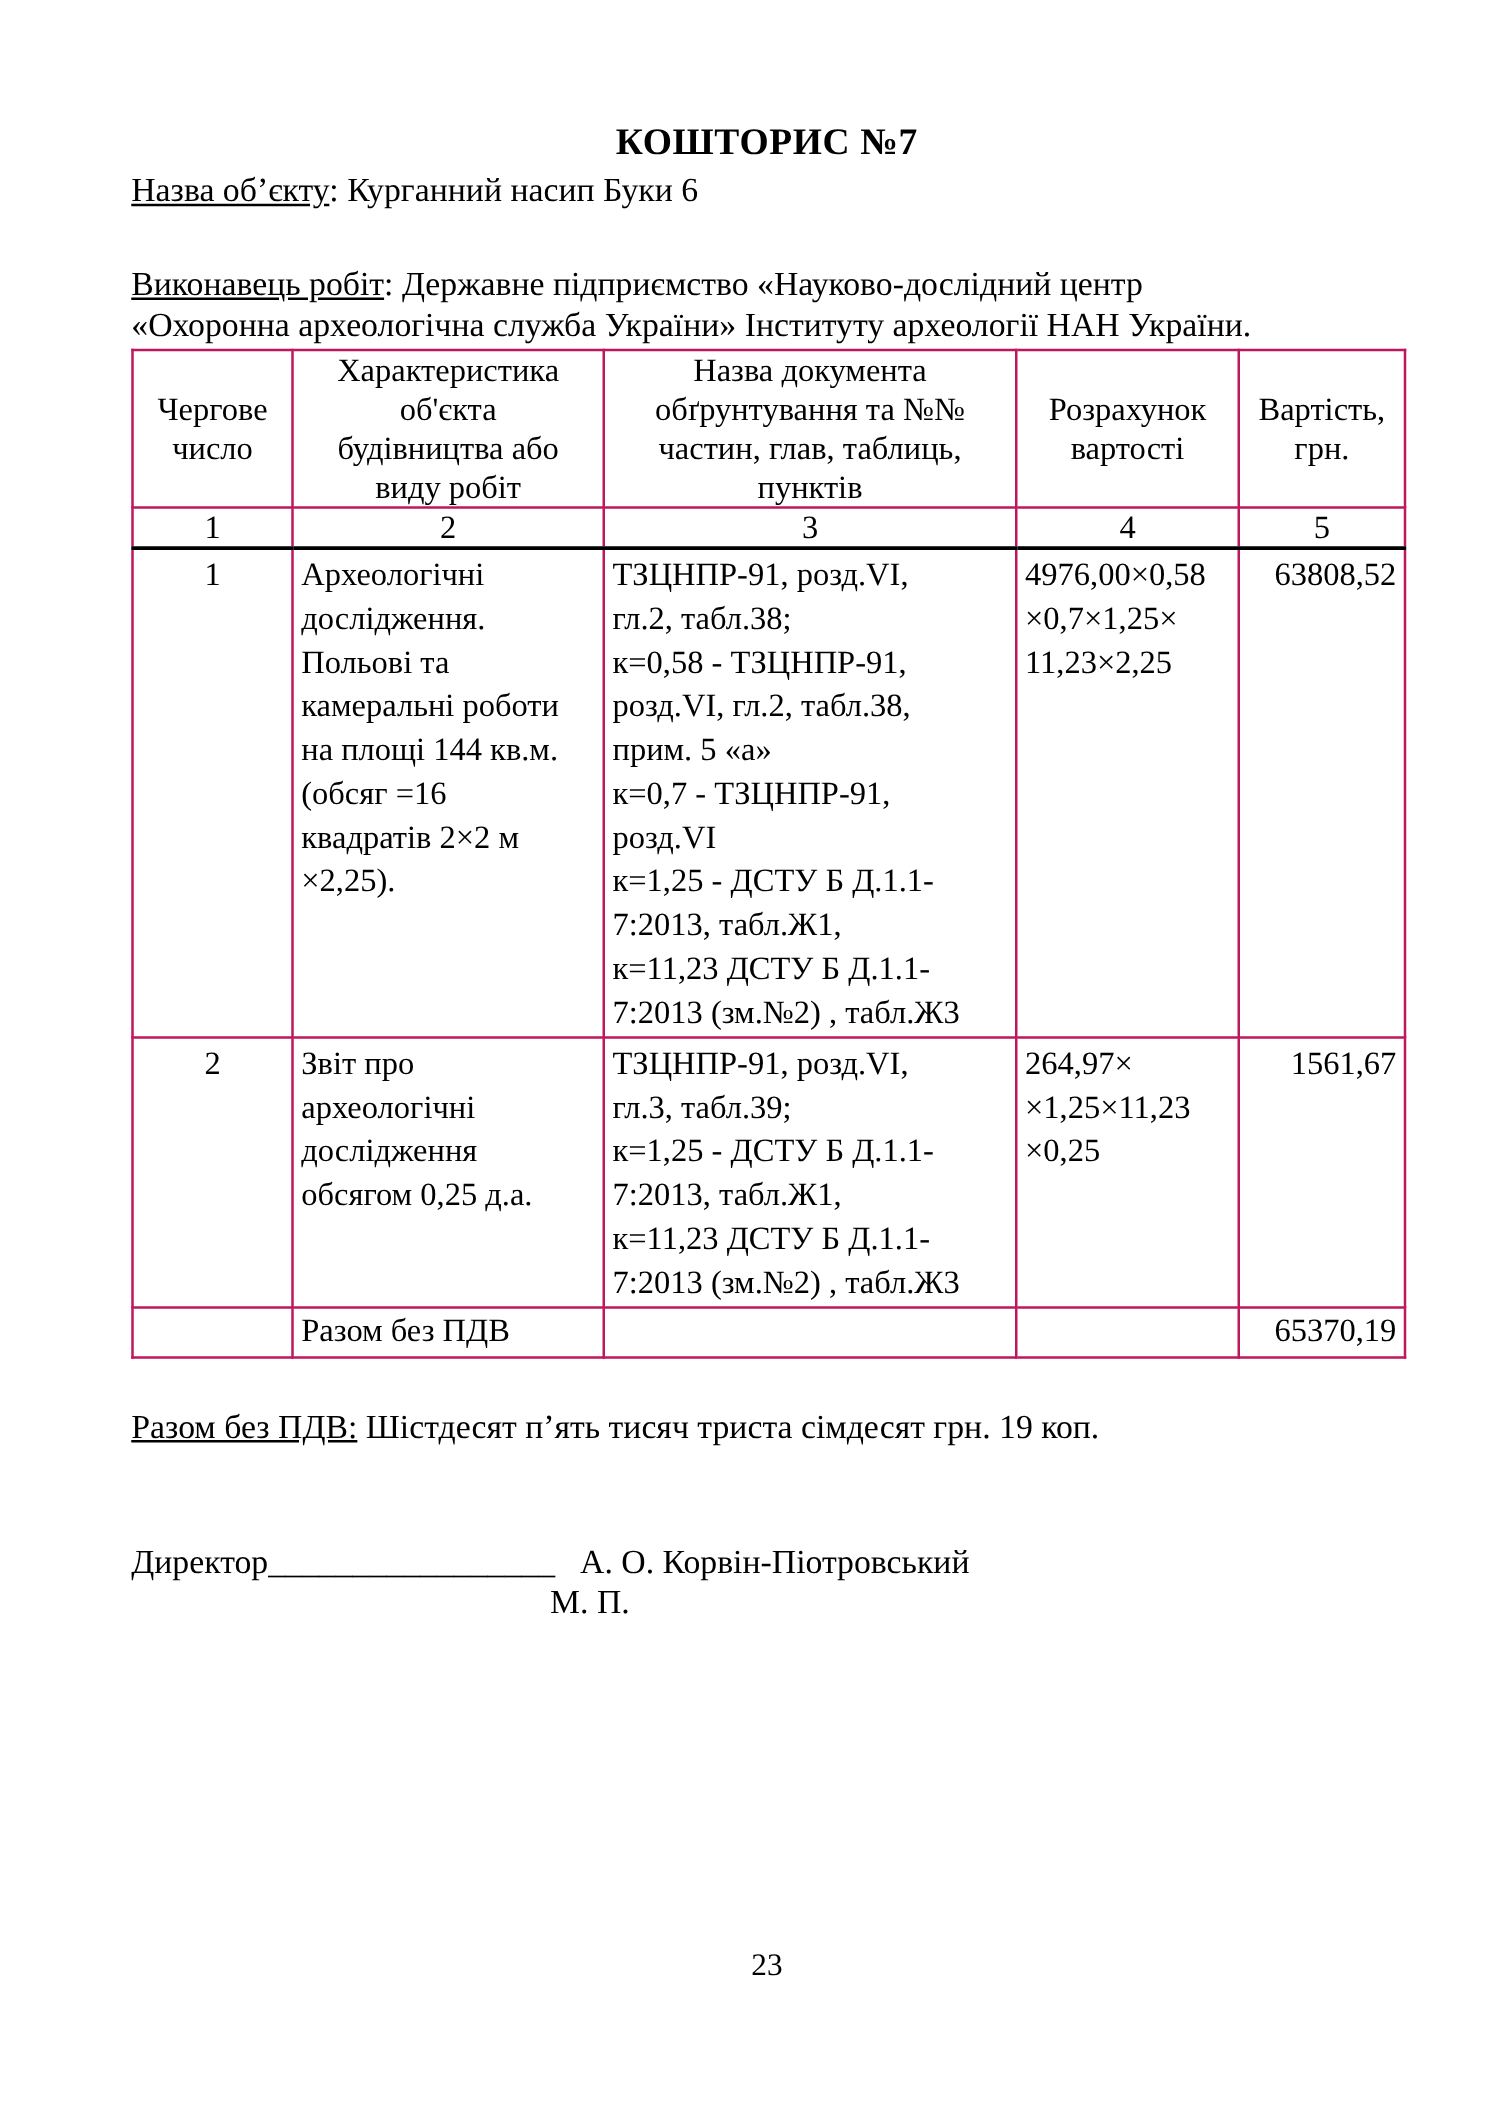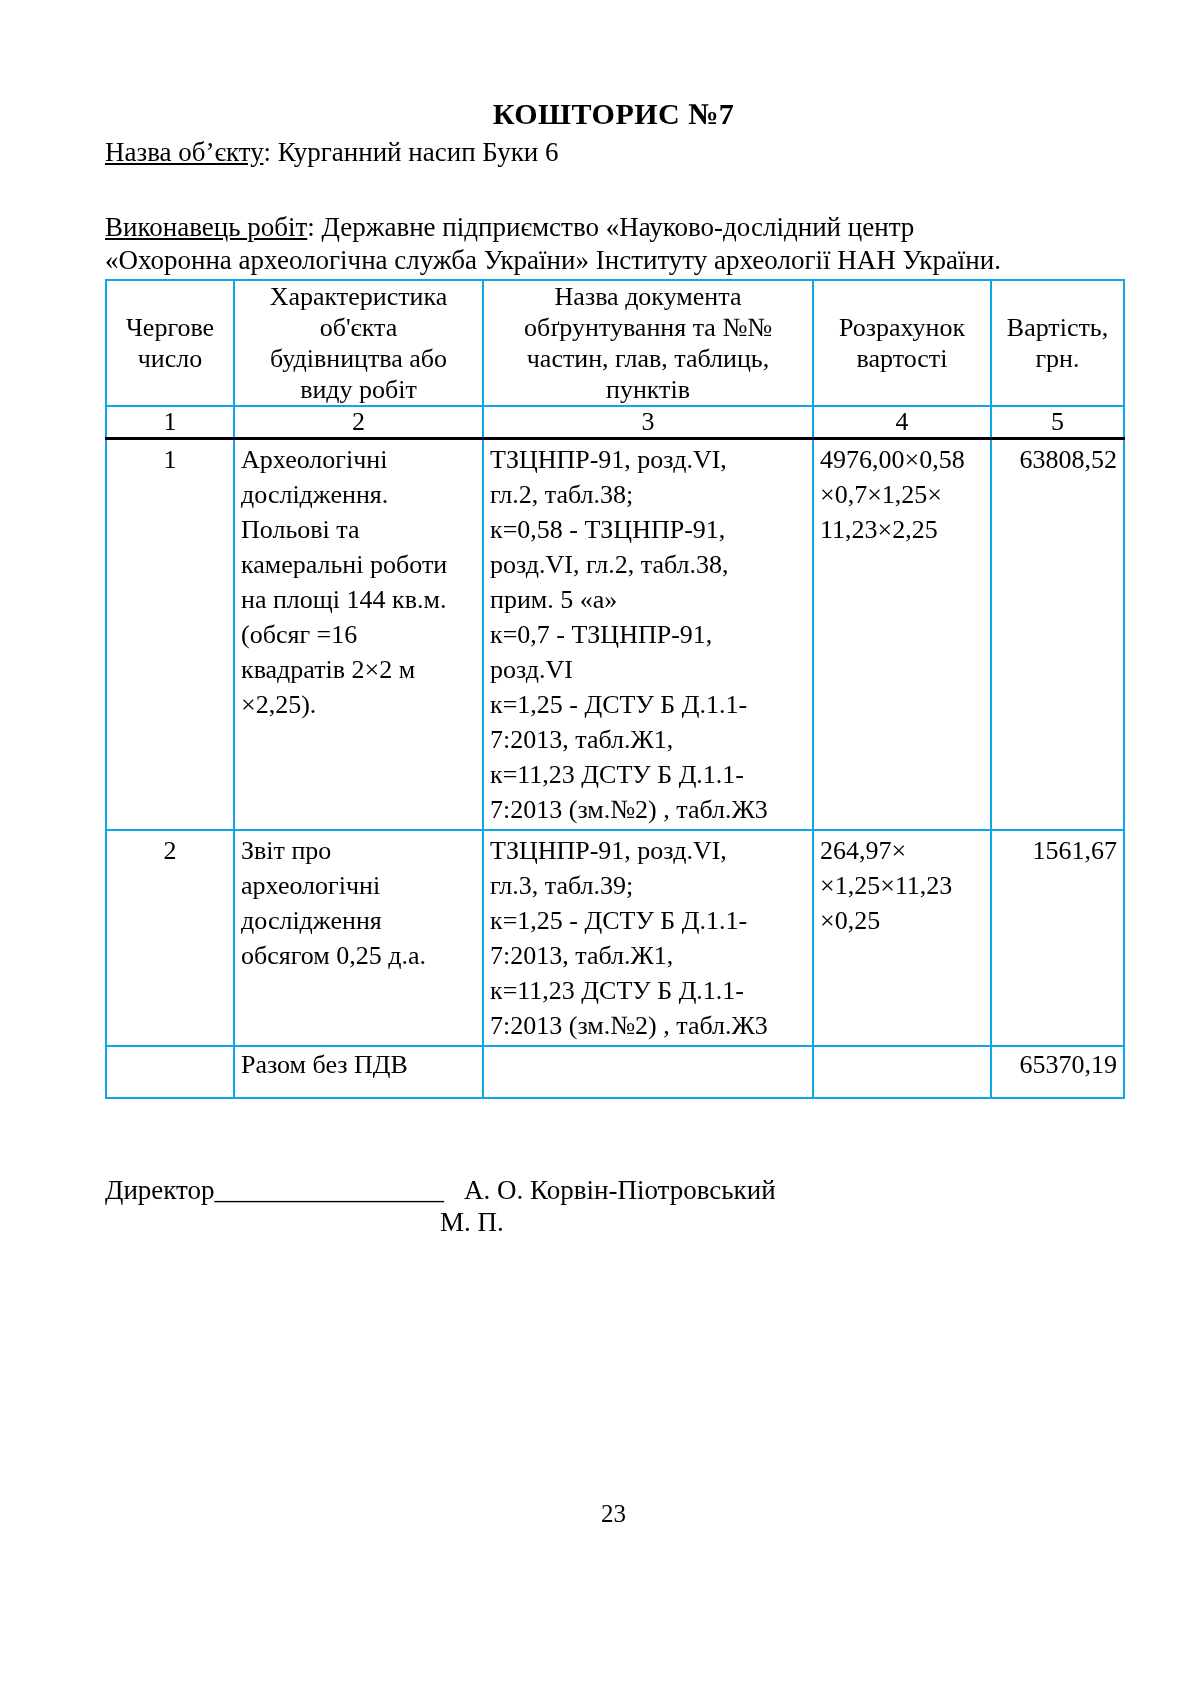--- a/index.html
+++ b/index.html
@@ -25,21 +25,21 @@
   .pre { white-space: pre-line; }
 
   table.estimate {
     border-collapse: collapse;
     table-layout: fixed;
     width: 1018px;
     margin-top: 2px;
     font-size: 26px;
   }
   table.estimate th, table.estimate td {
-    border: 2px solid #0ea5e9;
+    border: 2px solid #be185d;
     font-weight: normal;
     vertical-align: top;
   }
   tr.head-row th {
     height: 123px;
     vertical-align: middle;
     text-align: center;
     line-height: 31px;
     white-space: pre-line;
     padding: 0 2px;
@@ -50,21 +50,21 @@
     line-height: 30px;
     padding: 0;
     border-bottom: 3px solid #000;
   }
   tr.data-row td { line-height: 35px; padding: 2px 6px; }
   td.cell-num { text-align: center; }
   td.cell-desc { white-space: pre-line; padding-left: 8px; }
   td.cell-doc { white-space: pre-line; padding-left: 8px; }
   td.cell-calc { white-space: pre-line; padding: 2px 3px; }
   td.cell-cost { text-align: right; padding-right: 6px; }
-  tr.total-row td { height: 52px; line-height: 36px; padding: 0 6px; }
+  tr.total-row td { height: 40px; line-height: 36px; padding: 0 6px; }
 
   .total-line { margin-top: 38px; font-size: 27px; line-height: 33px; }
   .sign-line { margin-top: 74px; font-size: 27px; line-height: 34px; }
   .sign-name { margin-left: 20px; }
   .seal-line { margin-left: 335px; font-size: 27px; }
   .page-num { margin-top: 262px; text-align: center; font-size: 25px; }
 </style>
 </head>
 <body>
 
@@ -157,20 +157,22 @@
       <tr class="total-row">
         <td></td>
         <td>Разом без ПДВ</td>
         <td></td>
         <td></td>
         <td class="cell-cost">65370,19</td>
       </tr>
     </tbody>
   </table>
 
+  <div class="total-line"><span class="u">Разом без ПДВ:</span>
+    <span>Шістдесят п’ять тисяч триста сімдесят грн. 19 коп.</span></div>
 
   <div class="sign-line"><span>Директор</span><span>_________________</span><span class="sign-name">А. О. Корвін-Піотровський</span></div>
 
   <div class="seal-line">М. П.</div>
 
   <div class="page-num">23</div>
 
 </div>
 
 </body></html>

